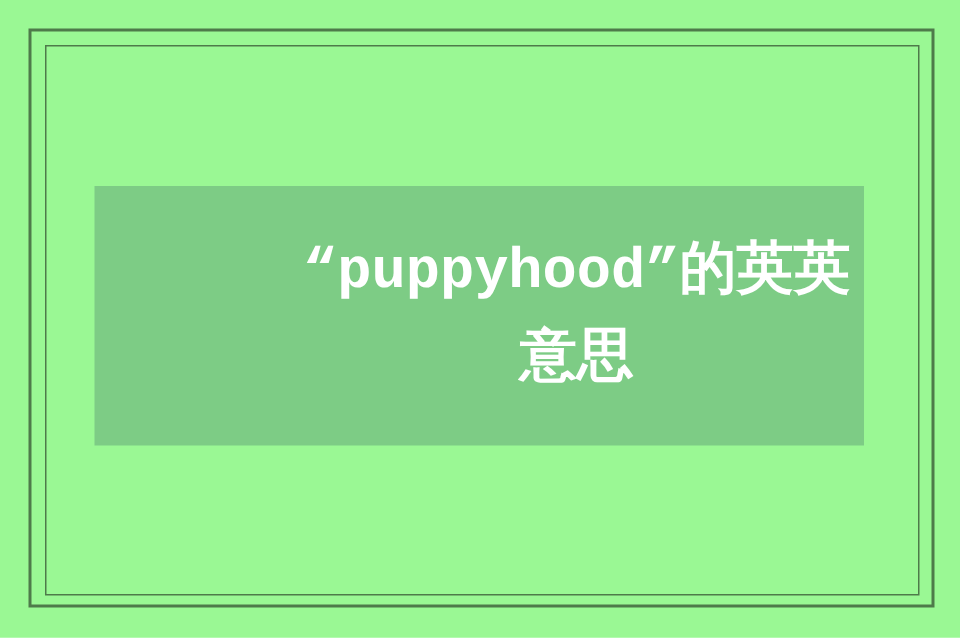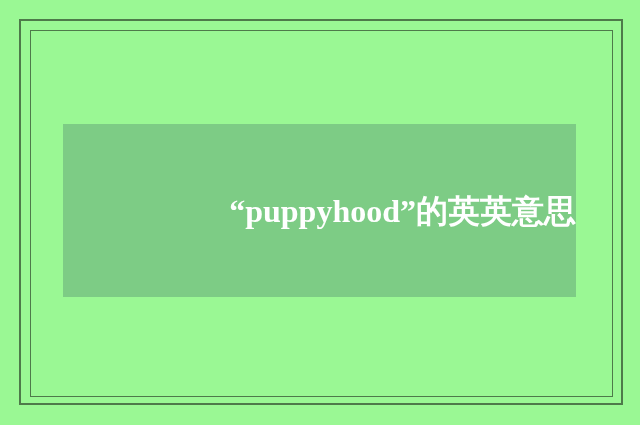--- a/index.html
+++ b/index.html
@@ -59,26 +59,26 @@
     align-items: center;
     justify-content: flex-start;
   }
 
   .title-text {
     margin: 0;
     padding: 0 0 0 130px;
     width: 100%;
     box-sizing: border-box;
     color: #ffffff;
-    font-family: Liberation Serif, serif;
+    font-family: Liberation Mono, monospace;
     font-weight: bold;
-    font-size: 32px;
+    font-size: 38px;
     line-height: 58px;
     letter-spacing: 0px;
-    text-align: right;
+    text-align: center;
     white-space: pre-wrap;
     word-break: break-all;
   }
 </style>
 </head>
 <body>
 
 <div id="poster">
 
   <div class="frame-outer"></div>

